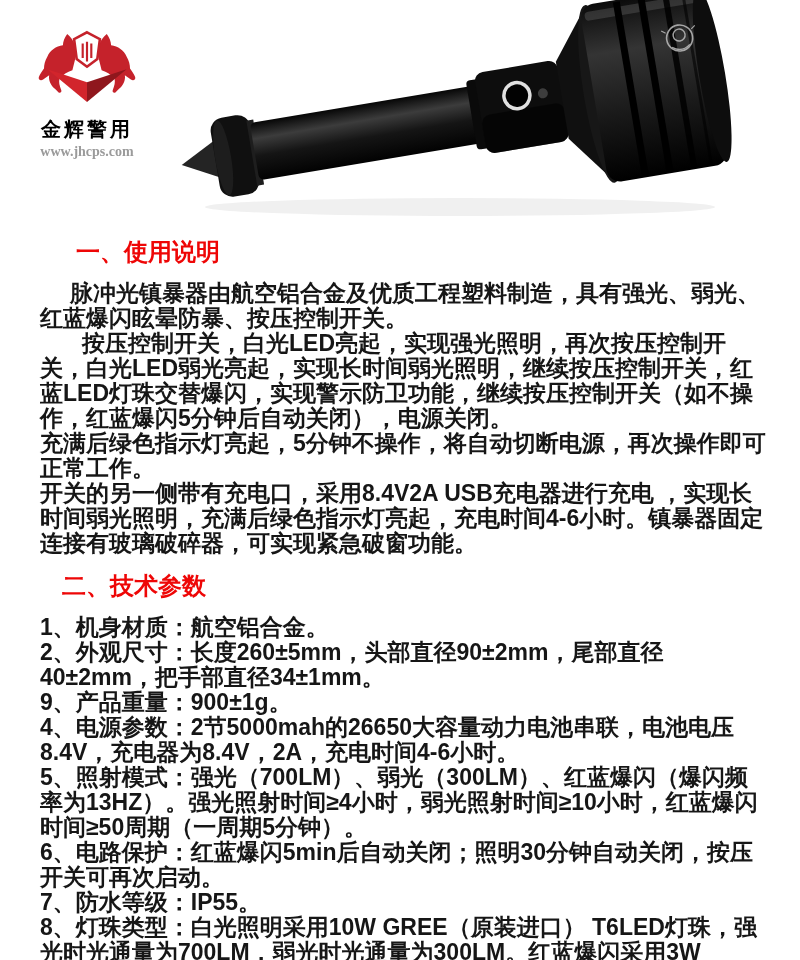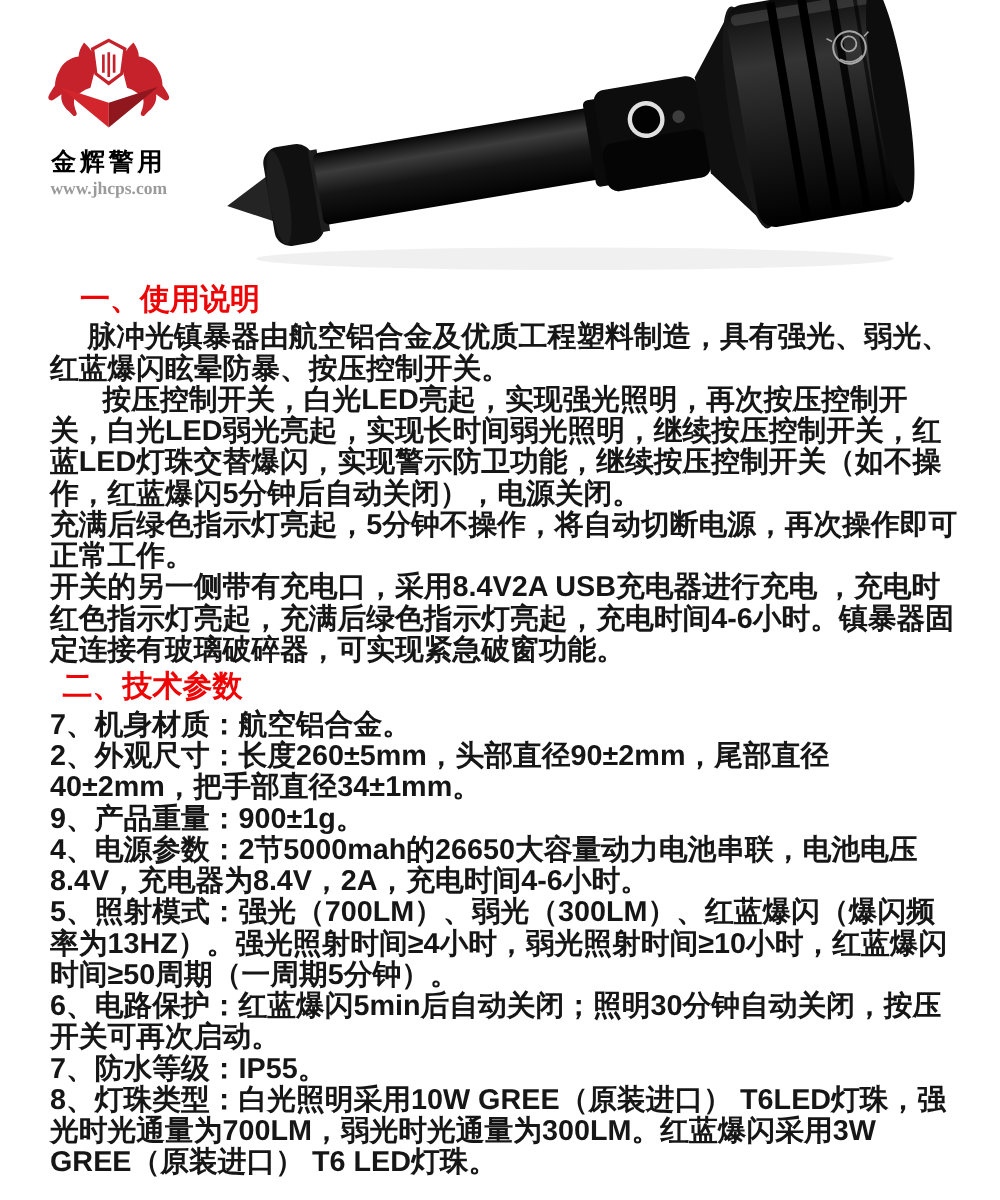--- a/index.html
+++ b/index.html
@@ -25,21 +25,21 @@
   
   .photo{position:absolute;left:150px;top:0;width:600px;height:222px;}
 
   
   .content{
     position:absolute;left:40px;top:222px;width:728px;
     font-size:23px;line-height:25px;font-weight:bold;color:#161616;
     text-align:left;
   }
   .content p{margin:0;}
-  .sec{margin:4px;font-size:24px;line-height:27px;font-weight:bold;color:#ee0606;}
+  .sec{margin:16px;font-size:24px;line-height:27px;font-weight:bold;color:#ee0606;}
   .sec.s1{padding-left:20px;}
   .sec.s2{padding-left:6px;}
   .ind-a{text-indent:30px;}
   .ind-b{text-indent:42px;}
 </style>
 </head>
 <body>
 
 <div class="page">
 
@@ -120,25 +120,25 @@
     </svg>
   </div>
 
   <main class="content">
 
     <h2 class="sec s1">一、使用说明</h2>
 
     <p class="ind-a">脉冲光镇暴器由航空铝合金及优质工程塑料制造，具有强光、弱光、红蓝爆闪眩晕防暴、按压控制开关。</p>
     <p class="ind-b">按压控制开关，白光LED亮起，实现强光照明，再次按压控制开关，白光LED弱光亮起，实现长时间弱光照明，继续按压控制开关，红蓝LED灯珠交替爆闪，实现警示防卫功能，继续按压控制开关（如不操作，红蓝爆闪5分钟后自动关闭），电源关闭。</p>
     <p>充满后绿色指示灯亮起，5分钟不操作，将自动切断电源，再次操作即可正常工作。</p>
-    <p>开关的另一侧带有充电口，采用8.4V2A USB充电器进行充电 ，充电时红色指示灯亮起，充满后绿色指示灯亮起，充电时间4-6小时。镇暴器固定连接有玻璃破碎器，可实现紧急破窗功能。</p>
+    <p>开关的另一侧带有充电口，采用8.4V2A USB充电器进行充电 ，实现长时间弱光照明，充满后绿色指示灯亮起，充电时间4-6小时。镇暴器固定连接有玻璃破碎器，可实现紧急破窗功能。</p>
 
     <h2 class="sec s2">二、技术参数</h2>
 
-    <p>7、机身材质：航空铝合金。</p>
+    <p>1、机身材质：航空铝合金。</p>
     <p>2、外观尺寸：长度260±5mm，头部直径90±2mm，尾部直径40±2mm，把手部直径34±1mm。</p>
     <p>9、产品重量：900±1g。</p>
     <p>4、电源参数：2节5000mah的26650大容量动力电池串联，电池电压8.4V，充电器为8.4V，2A，充电时间4-6小时。</p>
     <p>5、照射模式：强光（700LM）、弱光（300LM）、红蓝爆闪（爆闪频率为13HZ）。强光照射时间≥4小时，弱光照射时间≥10小时，红蓝爆闪时间≥50周期（一周期5分钟）。</p>
     <p>6、电路保护：红蓝爆闪5min后自动关闭；照明30分钟自动关闭，按压开关可再次启动。</p>
     <p>7、防水等级：IP55。</p>
     <p>8、灯珠类型：白光照明采用10W GREE（原装进口） T6LED灯珠，强光时光通量为700LM，弱光时光通量为300LM。红蓝爆闪采用3W GREE（原装进口） T6 LED灯珠。</p>
 
   </main>
 </div>

